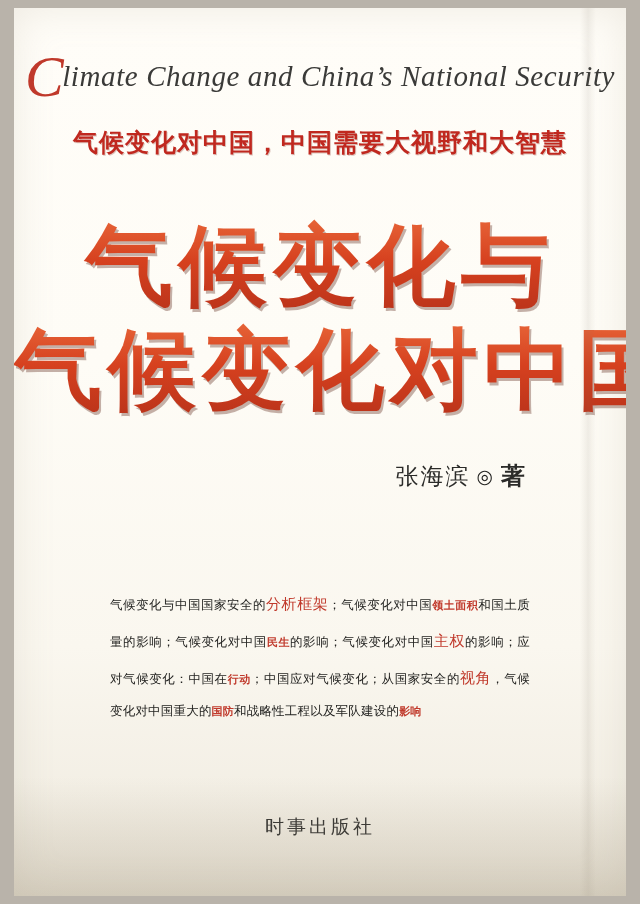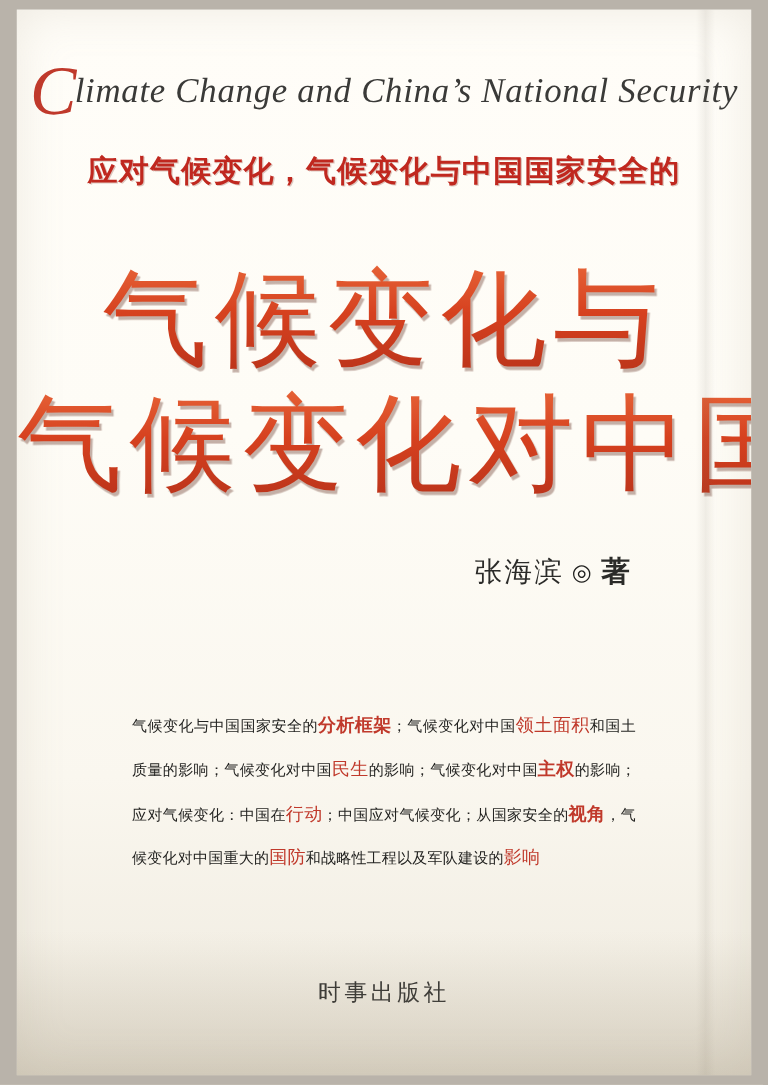--- a/index.html
+++ b/index.html
@@ -103,21 +103,21 @@
   
   .main-title {
     position: absolute;
     left: 0;
     top: 206px;
     width: 612px;
     text-align: center;
   }
   .main-title .line {
     font-family: "DejaVu Sans", sans-serif;
-    font-weight: normal;
+    font-weight: bold;
     font-size: 88px;
     line-height: 1.18;
     letter-spacing: 6px;
     color: #d14b2a;
     background: linear-gradient(180deg, #e8673a 0%, #d6411f 45%, #b8321a 100%);
     -webkit-background-clip: text;
     background-clip: text;
     -webkit-text-fill-color: transparent;
     text-shadow: 0 2px 0 rgba(90,30,15,0.0);
     filter: drop-shadow(2px 3px 0px rgba(90,35,20,0.35));
@@ -156,27 +156,27 @@
     width: 420px;
     font-family: "DejaVu Sans", sans-serif;
     font-size: 12.5px;
     line-height: 2.45;
     color: #232321;
     text-align: justify;
     letter-spacing: 0.2px;
   }
   .blurb .hl {
     color: #c0392b;
-    font-weight: bold;
+    font-weight: normal;
     font-size: 15px;
   }
   .blurb .hl-lg {
     color: #c0392b;
-    font-weight: normal;
-    font-size: 15px;
+    font-weight: bold;
+    font-size: 11px;
   }
 
   
   .publisher {
     position: absolute;
     left: 0;
     bottom: 56px;
     width: 612px;
     text-align: center;
     font-family: "DejaVu Sans", sans-serif;
@@ -189,21 +189,21 @@
 </head>
 <body>
 
 <div class="scan">
   <div class="cover">
 
     <div class="eng-title">
       <span class="drop">C</span><span>limate Change and China’s National Security</span>
     </div>
 
-    <div class="sub-red">应对气候变化，气候变化与中国国家安全的</div>
+    <div class="sub-red">气候变化对中国，中国需要大视野和大智慧</div>
 
     <div class="main-title">
       <div class="line">气候变化与</div>
       <div class="line">气候变化对中国</div>
     </div>
 
     <div class="author">
       <span>张海滨</span><span class="mark">◎</span><span class="zhu">著</span>
     </div>
 

